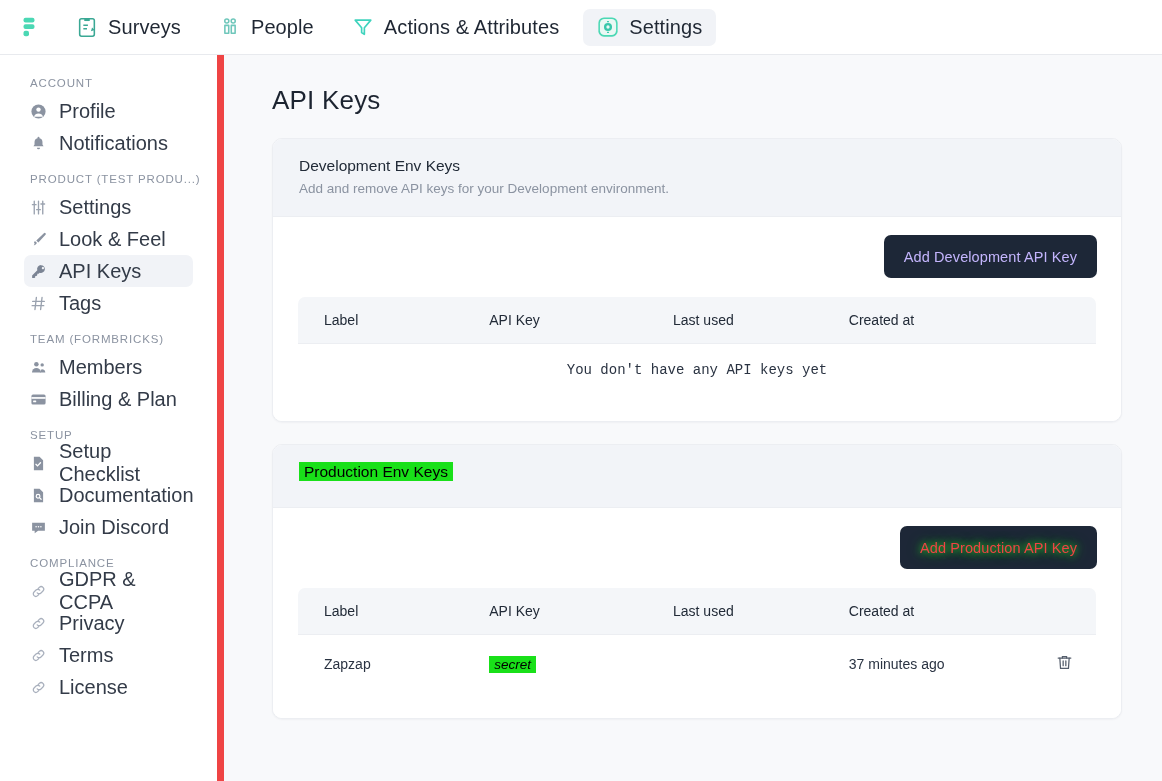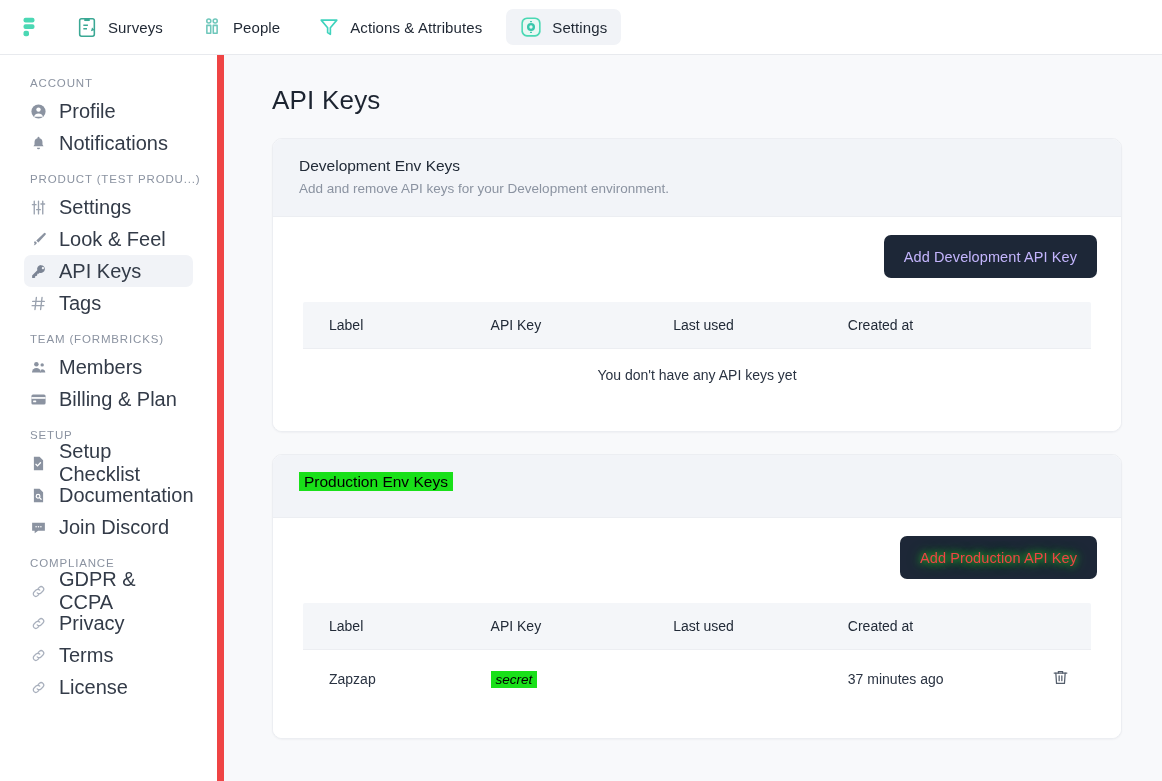--- a/index.html
+++ b/index.html
@@ -29,21 +29,21 @@
   }
   .nav-item {
     display: flex; align-items: center; gap: 10px;
     padding: 7px 14px;
     border-radius: 7px;
     cursor: pointer;
     margin-right: 10px;
   }
   .nav-item.active { background: #f1f3f7; }
   .nav-label {
-    font-size: 15px;
+    font-size: 20px;
     color: #1f2733;
     letter-spacing: .1px;
   }
   .nav-ico { width: 22px; height: 22px; display:block; }
 
   
   .shell { flex: 1; display: flex; min-height: 0; }
 
   
   .sidebar {
@@ -123,21 +123,21 @@
     font-size: 14.5px;
     font-family: inherit;
     cursor: pointer;
     letter-spacing: .1px;
   }
   .btn-dark.hl { color: #ef4444; text-shadow: 0 0 7px #2bdd2b, 0 0 14px #1ea81e; }
 
   table.keys {
     width: 100%;
     border-collapse: collapse;
-    border: 6px solid #eab308;
+    border: 1px solid #eab308;
     border-radius: 8px;
     overflow: hidden;
     background: #fff;
   }
   table.keys thead th {
     background: #f4f6f9;
     text-align: left;
     font-size: 14px;
     font-weight: 400;
     color: #222b38;
@@ -153,20 +153,21 @@
   .c-label { width: 24%; padding-left: 26px !important; }
   .c-key   { width: 23%; }
   .c-used  { width: 22%; }
   .c-made  { width: 23%; }
   .c-act   { width: 8%; text-align: center; }
   .empty-row td {
     text-align: center;
     color: #a9b0bd;
     font-size: 14px;
     padding: 22px 0;
+    font-family: Liberation Mono, monospace;
   }
   .hl-green {
     background: #19e019;
     color: #000000;
     padding: 1px 5px;
   }
   .hl-green.ital { font-style: italic; font-size: 13.5px; }
   .trash { width: 19px; height: 19px; display: inline-block; color: #555e6c; cursor: pointer; }
 </style>
 </head>

